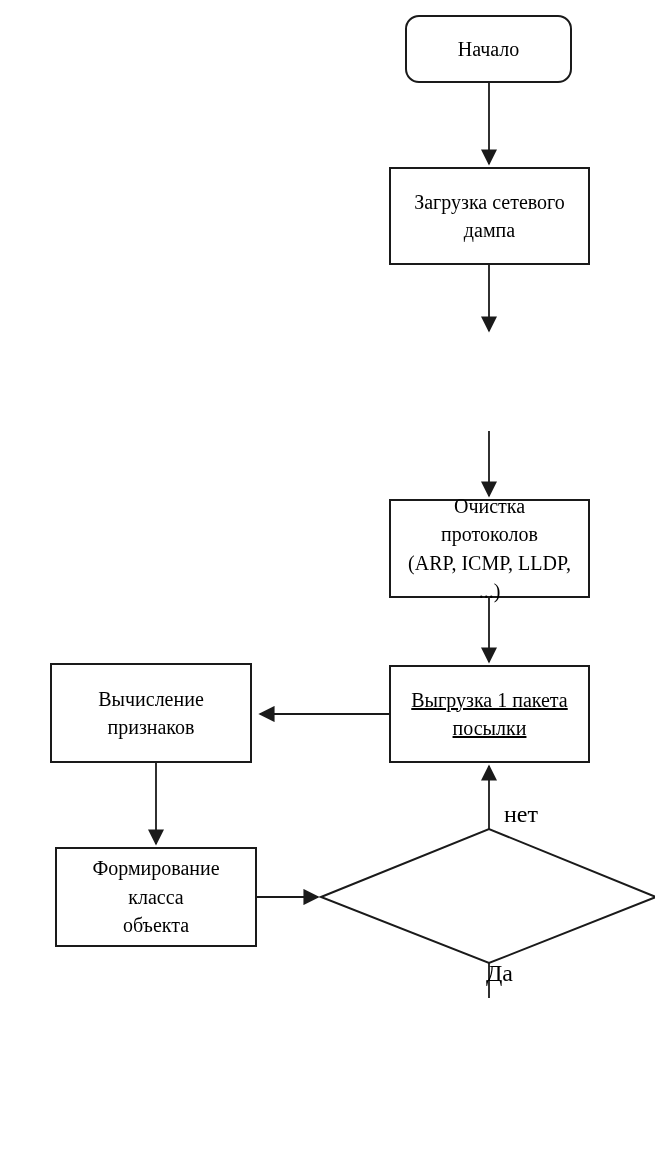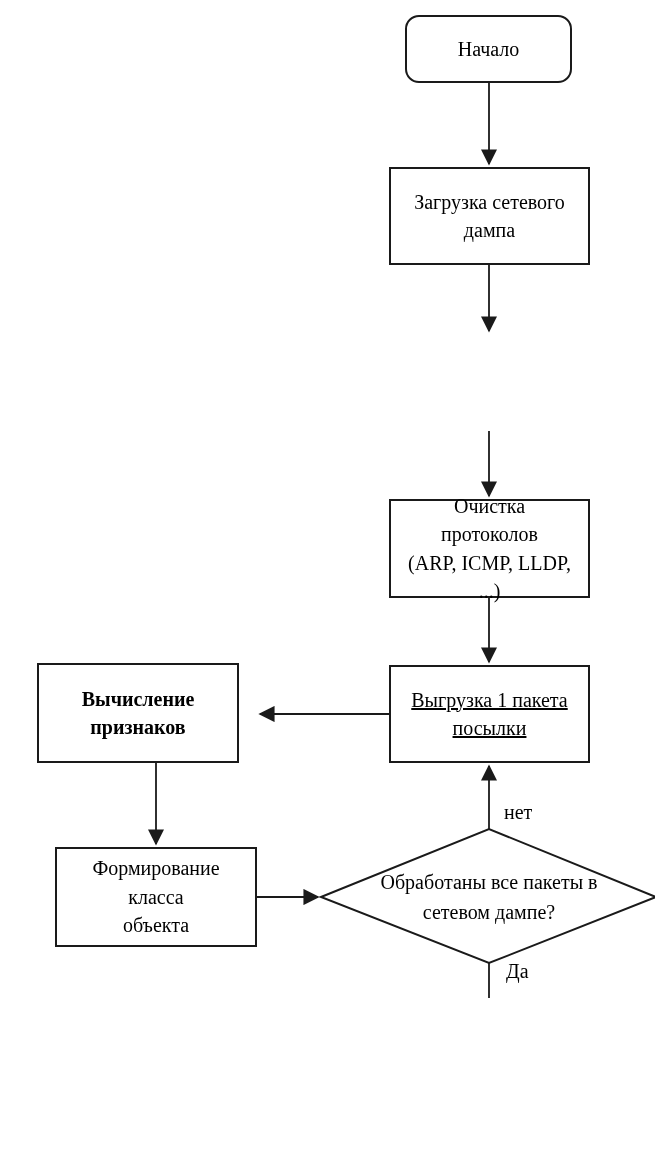--- a/index.html
+++ b/index.html
@@ -30,44 +30,44 @@
     font-size: 20px;
     line-height: 1.42;
     white-space: pre-line;
   }
   .terminator { border-radius: 14px; }
   .process-1 { left: 373px; top: 15px;  width: 167px; height: 68px; }
   .process-2 { left: 357px; top: 167px; width: 201px; height: 98px; }
   .process-3 { left: 357px; top: 334px; width: 201px; height: 97px; }
   .process-4 { left: 357px; top: 499px; width: 201px; height: 99px; padding: 0 13px; }
   .process-5 { left: 357px; top: 665px; width: 201px; height: 98px; text-decoration: underline; }
-  .process-6 { left: 5px;  top: 663px; width: 202px; height: 100px; padding: 0 20px; font-weight: bold; }
+  .process-6 { left: 18px;  top: 663px; width: 202px; height: 100px; padding: 0 20px; }
   .process-7 { left: 23px;  top: 847px; width: 202px; height: 100px; padding: 0 16px; }
   .process-8 { left: 373px; top: 1052px; width: 167px; height: 67px; }
   .decision-text {
     position: absolute;
     left: 332px; top: 858px;
     width: 250px; height: 78px;
     border: none;
     background: transparent;
     display: flex;
     align-items: center;
     justify-content: center;
     text-align: center;
     font-size: 20px;
     line-height: 1.5;
     white-space: pre-line;
   }
   .edge-label {
     position: absolute;
-    font-size: 20px;
+    font-size: 24px;
     background: transparent;
   }
   .edge-label-no  { left: 472px; top: 801px; }
-  .edge-label-yes { left: 474px; top: 960px; }
+  .edge-label-yes { left: 454px; top: 960px; }
 </style>
 </head>
 <body>
 
 <div class="canvas">
 
   <svg class="connector-layer" viewBox="0 0 655 1165" xmlns="http://www.w3.org/2000/svg">
     <defs>
       <marker id="ah" viewBox="0 0 10 10" refX="9" refY="5" markerWidth="9" markerHeight="9" orient="auto-start-reverse">
         <path d="M0,0 L10,5 L0,10 z" fill="#1a1a1a"></path>
@@ -112,24 +112,20 @@
   <div class="node process-6">
     <span>Вычисление
 признаков</span>
   </div>
 
   <div class="node process-7">
     <span>Формирование класса
 объекта</span>
   </div>
 
-  <div class="decision-text">
-    <span>Обработаны все пакеты в
-сетевом дампе?</span>
-  </div>
 
   <div class="node terminator process-8">
     <span>Конец</span>
   </div>
 
   <span class="edge-label edge-label-no">нет</span>
   <span class="edge-label edge-label-yes">Да</span>
 
 </div>
 

